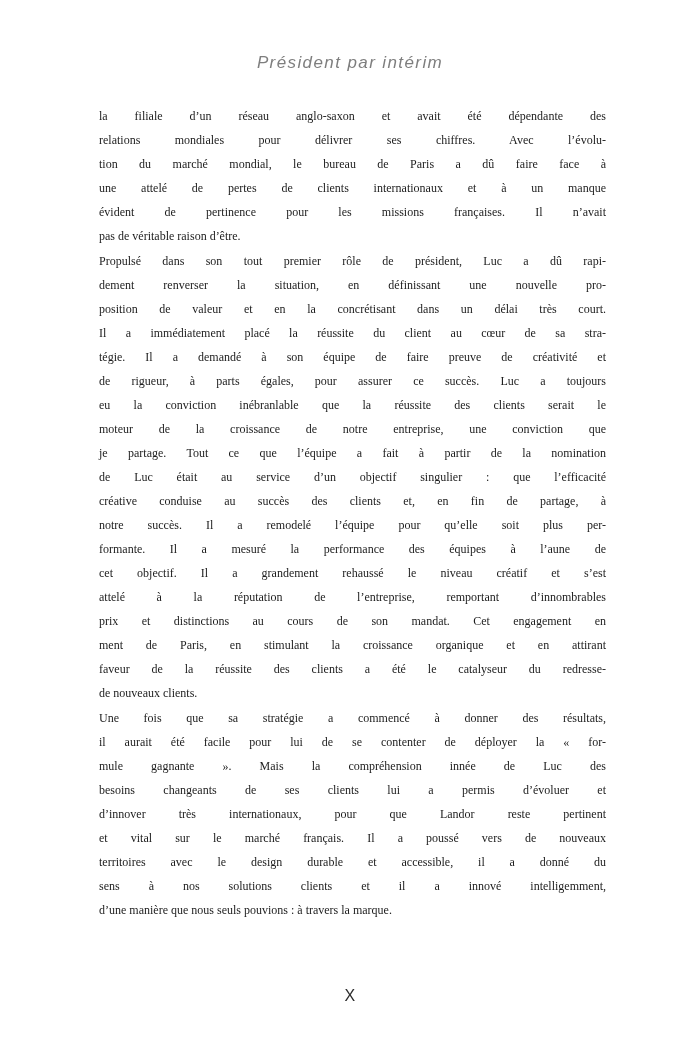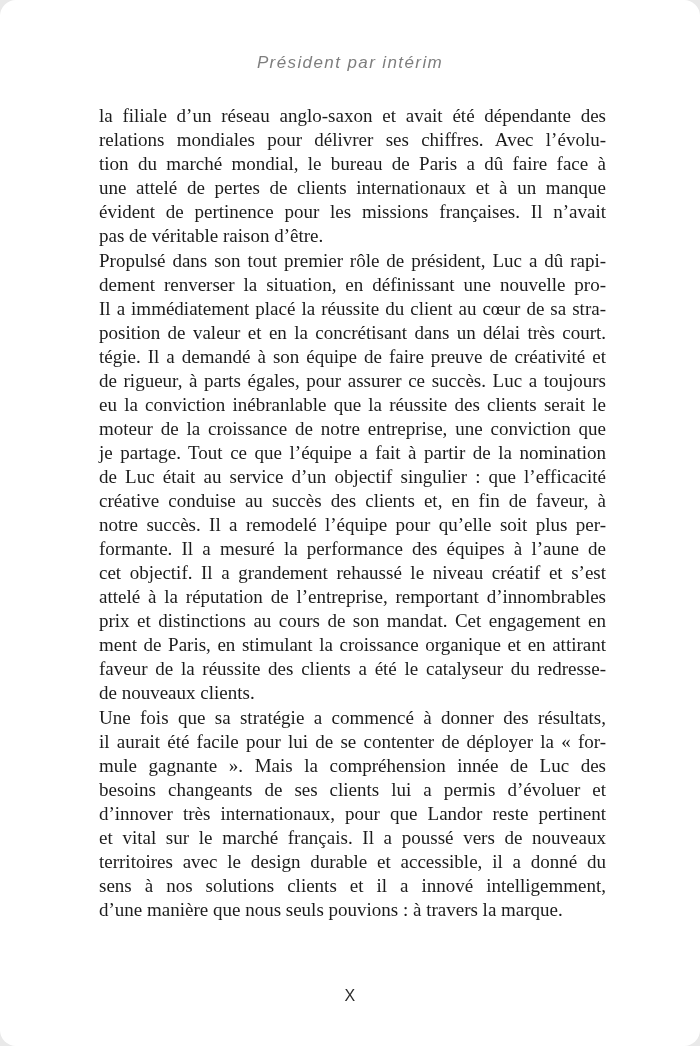--- a/index.html
+++ b/index.html
@@ -13,21 +13,20 @@
     background: #e9e9e9;
     font-family: "Liberation Serif", "DejaVu Serif", serif;
   }
   .page {
     position: relative;
     width: 700px;
     height: 1046px;
     background: var(--background);
     margin: 0 auto;
     overflow: hidden;
-    border-radius: 16px;
   }
   .running-head {
     position: absolute;
     top: 53px;
     left: 0;
     right: 0;
     text-align: center;
     font-family: "Liberation Sans", "DejaVu Sans", sans-serif;
     font-style: italic;
     font-weight: 400;
@@ -37,21 +36,21 @@
   }
   .body-text {
     position: absolute;
     top: 104px;
     left: 99px;
     width: 507px;
   }
   .para { margin: 0; }
   .para + .para { margin-top: 1px; }
   .line {
-    font-size: 19px;
+    font-size: 12px;
     line-height: 24px;
     color: var(--body-text);
     text-align: justify;
     text-align-last: justify;
     text-justify: inter-word;
     white-space: nowrap;
   }
   .line.last {
     text-align: right;
     text-align-last: left;
@@ -80,29 +79,29 @@
         <div class="line">la filiale d’un réseau anglo-saxon et avait été dépendante des</div>
         <div class="line">relations mondiales pour délivrer ses chiffres. Avec l’évolu-</div>
         <div class="line">tion du marché mondial, le bureau de Paris a dû faire face à</div>
         <div class="line">une attelé de pertes de clients internationaux et à un manque</div>
         <div class="line">évident de pertinence pour les missions françaises. Il n’avait</div>
         <div class="line last">pas de véritable raison d’être.</div>
       </div>
     <div class="para">
         <div class="line">Propulsé dans son tout premier rôle de président, Luc a dû rapi-</div>
         <div class="line">dement renverser la situation, en définissant une nouvelle pro-</div>
+        <div class="line">position de valeur et en la concrétisant dans un délai très court.</div>
         <div class="line">Il a immédiatement placé la réussite du client au cœur de sa stra-</div>
-        <div class="line">position de valeur et en la concrétisant dans un délai très court.</div>
         <div class="line">tégie. Il a demandé à son équipe de faire preuve de créativité et</div>
         <div class="line">de rigueur, à parts égales, pour assurer ce succès. Luc a toujours</div>
         <div class="line">eu la conviction inébranlable que la réussite des clients serait le</div>
         <div class="line">moteur de la croissance de notre entreprise, une conviction que</div>
         <div class="line">je partage. Tout ce que l’équipe a fait à partir de la nomination</div>
         <div class="line">de Luc était au service d’un objectif singulier : que l’efficacité</div>
-        <div class="line">créative conduise au succès des clients et, en fin de faveur, à</div>
+        <div class="line">créative conduise au succès des clients et, en fin de partage, à</div>
         <div class="line">notre succès. Il a remodelé l’équipe pour qu’elle soit plus per-</div>
         <div class="line">formante. Il a mesuré la performance des équipes à l’aune de</div>
         <div class="line">cet objectif. Il a grandement rehaussé le niveau créatif et s’est</div>
         <div class="line">attelé à la réputation de l’entreprise, remportant d’innombrables</div>
         <div class="line">prix et distinctions au cours de son mandat. Cet engagement en</div>
         <div class="line">ment de Paris, en stimulant la croissance organique et en attirant</div>
         <div class="line">faveur de la réussite des clients a été le catalyseur du redresse-</div>
         <div class="line last">de nouveaux clients.</div>
       </div>
     <div class="para">

